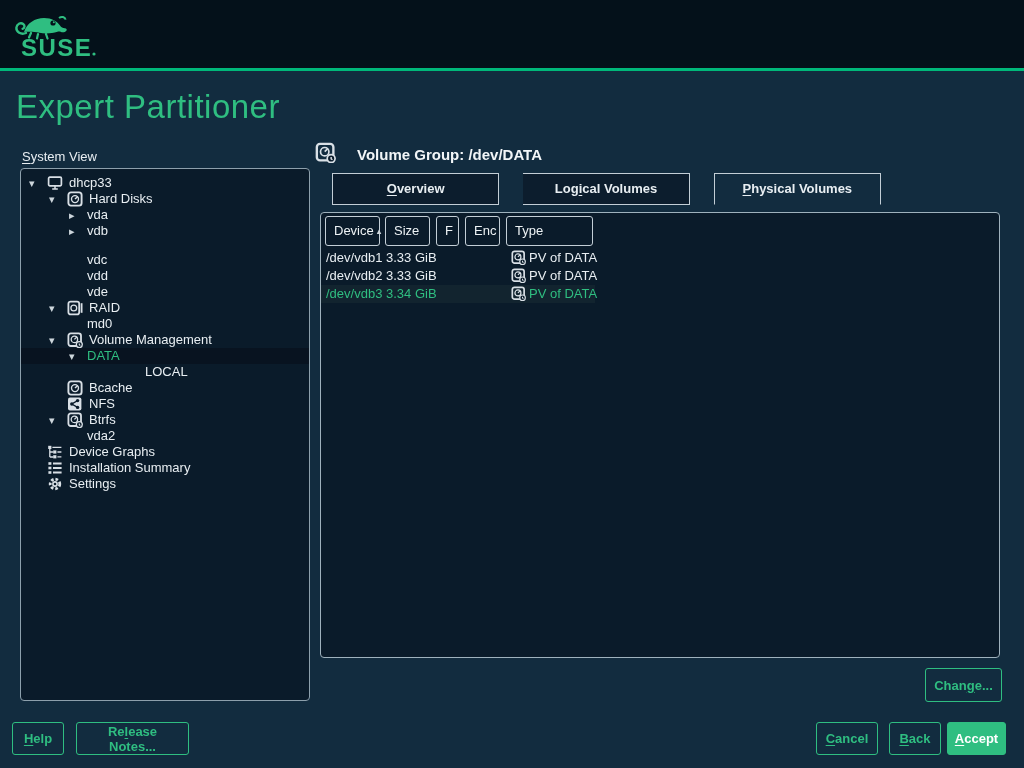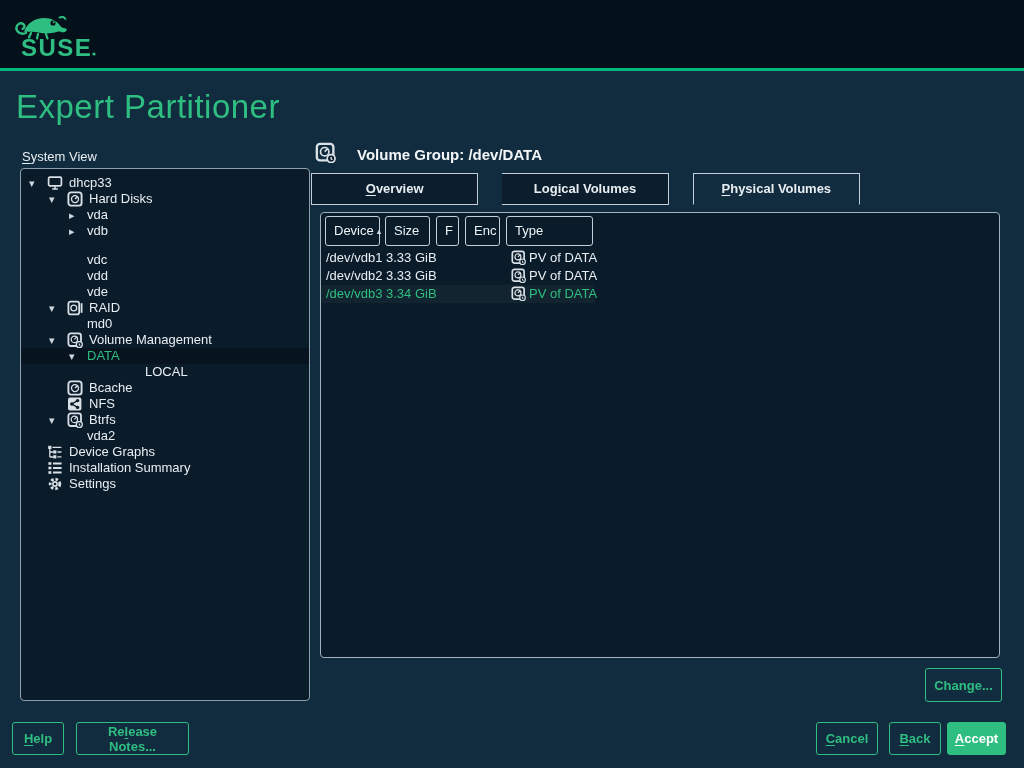--- a/index.html
+++ b/index.html
@@ -23,21 +23,21 @@
   .tree-row .ticon{display:inline-block;width:22px;height:16px;flex:none;}
   .tree-row .ticon svg{vertical-align:middle;margin-top:-2px;}
   .tree-row .tlabel{color:#e8eef2;}
   .tree-row.sel{background:#081320;}
   .tree-row.sel .tlabel{color:#2fbe81;}
   
   .vg-header{position:absolute;left:315px;top:142px;display:flex;align-items:center;gap:21px;}
   .vg-icon svg{width:21px;height:21px;}
   .vg-title{font-size:15px;font-weight:bold;color:#f2f6f8;}
   
-  .tabbar{position:absolute;left:311px;top:173px;width:549px;height:32px;display:flex;gap:24px;}
+  .tabbar{position:absolute;left:332px;top:173px;width:549px;height:32px;display:flex;gap:24px;}
   .tab{flex:1;box-sizing:border-box;border:1px solid #c3ced6;background:#0c1d2d;
        text-align:center;line-height:30px;font-weight:600;color:#e8eef2;cursor:default;}
   .tab + .tab{border-left:none;}
   .tab.active{background:#122c3f;border-bottom:1px solid #122c3f;border-left:1px solid #c3ced6;font-weight:700;}
   
   .table-panel{position:absolute;left:320px;top:212px;width:680px;height:446px;
                background:#0a1b2a;border:1px solid #9fb2bd;border-radius:4px;box-sizing:border-box;}
   .thead{position:relative;height:36px;}
   .hcell{position:absolute;top:3px;height:30px;line-height:28px;box-sizing:border-box;
          border:1px solid #c3ced6;border-radius:3px;padding-left:8px;color:#eef3f5;background:transparent;}

